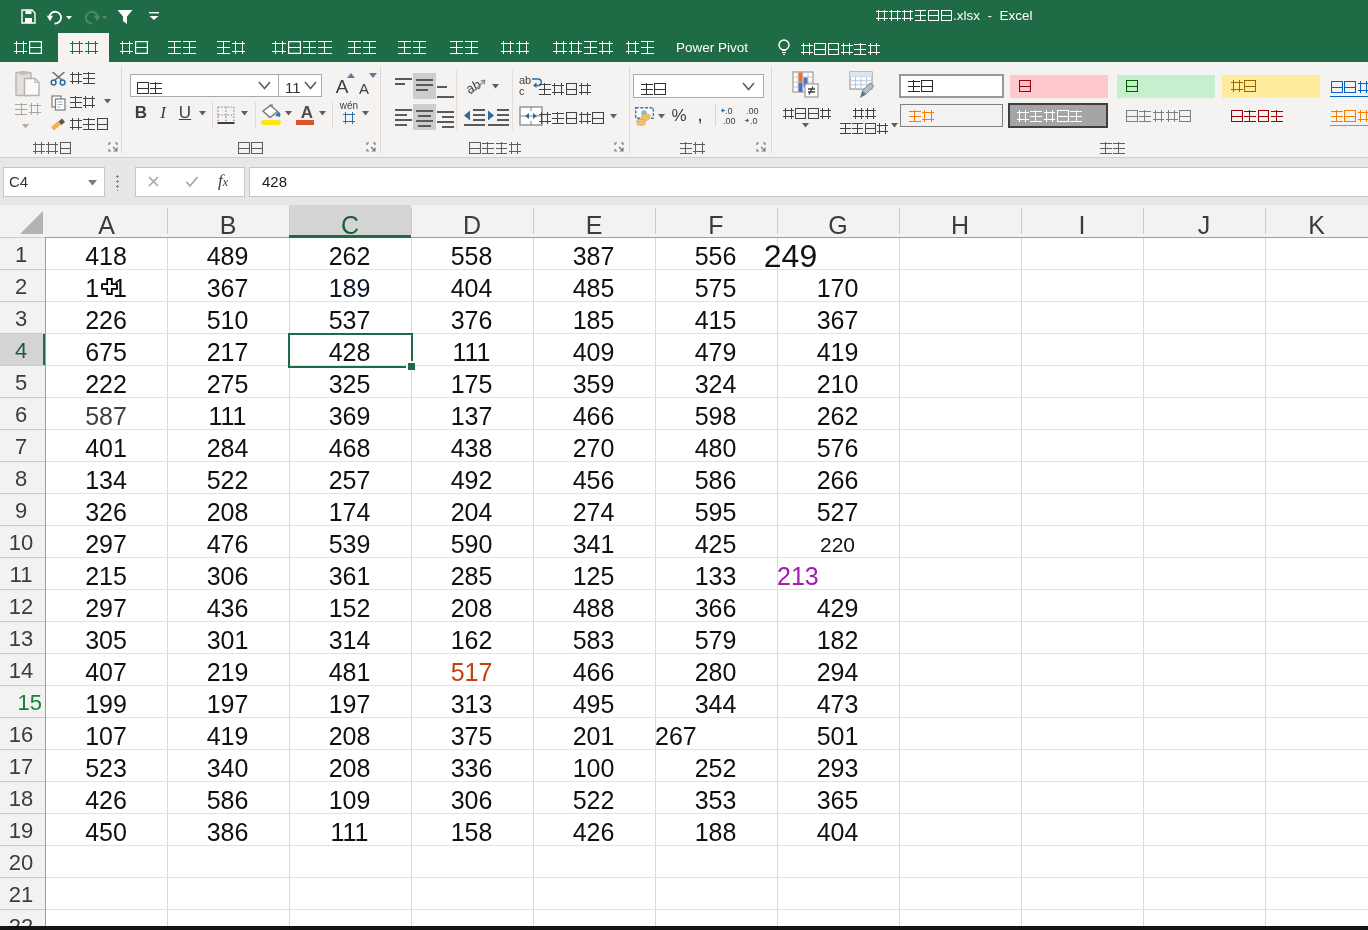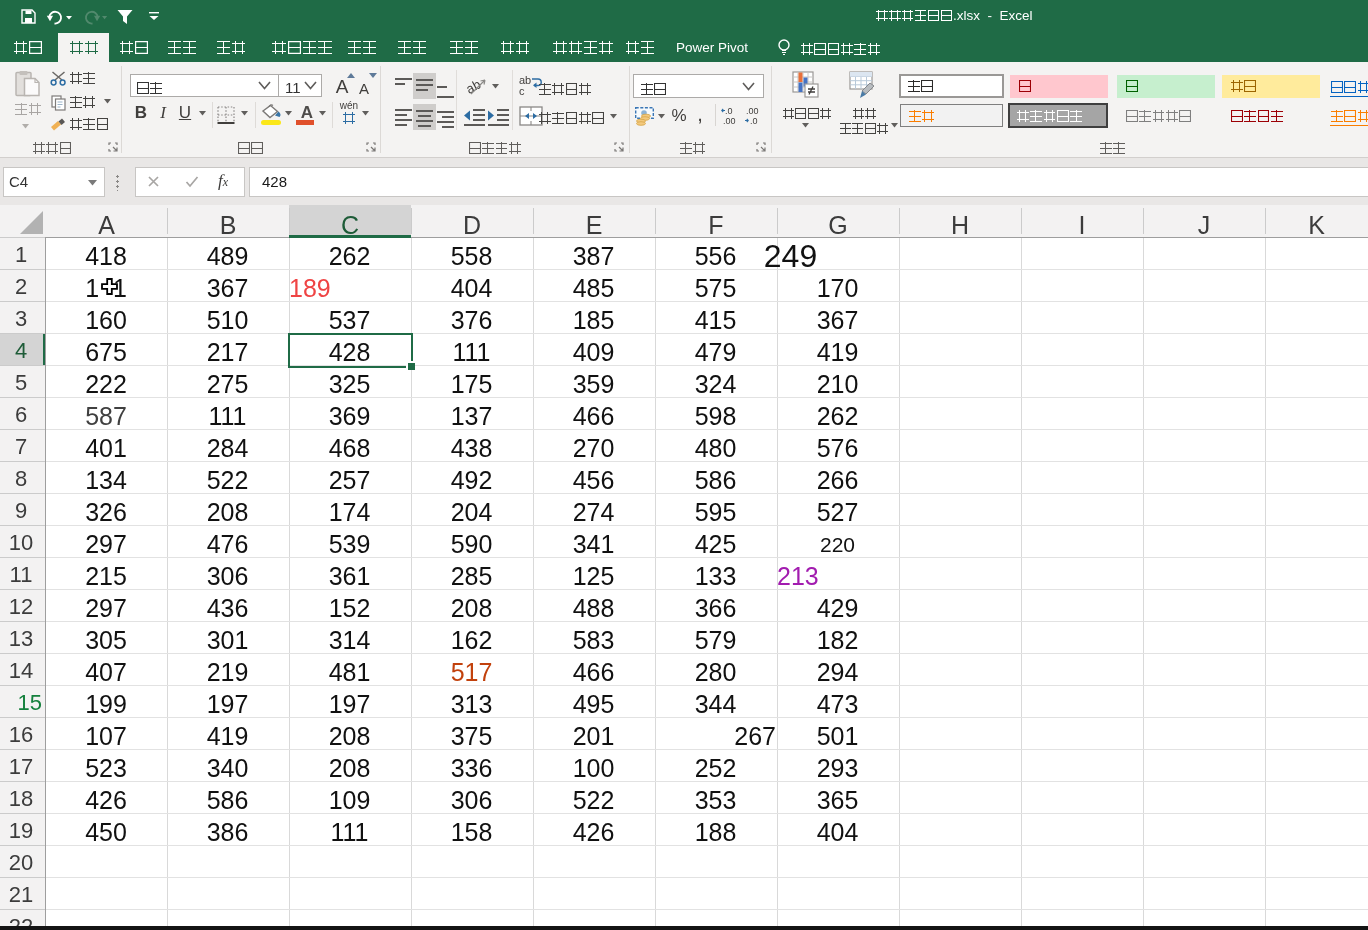--- a/index.html
+++ b/index.html
@@ -439,26 +439,26 @@
 <div class="ab" style="left:46px;top:909px;width:1322px;height:1px;background:#e2e2e2"></div>
 <div class="ab" style="left:46px;top:241px;width:120px;height:31px;font-size:25px;line-height:31px;text-align:center;color:#111">418</div>
 <div class="ab" style="left:167px;top:241px;width:121px;height:31px;font-size:25px;line-height:31px;text-align:center;color:#111">489</div>
 <div class="ab" style="left:289px;top:241px;width:121px;height:31px;font-size:25px;line-height:31px;text-align:center;color:#111">262</div>
 <div class="ab" style="left:411px;top:241px;width:121px;height:31px;font-size:25px;line-height:31px;text-align:center;color:#111">558</div>
 <div class="ab" style="left:533px;top:241px;width:121px;height:31px;font-size:25px;line-height:31px;text-align:center;color:#111">387</div>
 <div class="ab" style="left:655px;top:241px;width:121px;height:31px;font-size:25px;line-height:31px;text-align:center;color:#111">556</div>
 <div class="ab" style="left:730px;top:241px;width:121px;height:31px;font-size:32px;line-height:31px;text-align:center;color:#111">249</div>
 <div class="ab" style="left:46px;top:273px;width:120px;height:31px;font-size:25px;line-height:31px;text-align:center;color:#111">1 1</div>
 <div class="ab" style="left:167px;top:273px;width:121px;height:31px;font-size:25px;line-height:31px;text-align:center;color:#111">367</div>
-<div class="ab" style="left:289px;top:273px;width:121px;height:31px;font-size:25px;line-height:31px;color:#ef4444">189</div>
+<div class="ab" style="left:289px;top:273px;width:121px;height:31px;font-size:25px;line-height:31px;text-align:center;color:#0f172a">189</div>
 <div class="ab" style="left:411px;top:273px;width:121px;height:31px;font-size:25px;line-height:31px;text-align:center;color:#111">404</div>
 <div class="ab" style="left:533px;top:273px;width:121px;height:31px;font-size:25px;line-height:31px;text-align:center;color:#111">485</div>
 <div class="ab" style="left:655px;top:273px;width:121px;height:31px;font-size:25px;line-height:31px;text-align:center;color:#111">575</div>
 <div class="ab" style="left:777px;top:273px;width:121px;height:31px;font-size:25px;line-height:31px;text-align:center;color:#111">170</div>
-<div class="ab" style="left:46px;top:305px;width:120px;height:31px;font-size:25px;line-height:31px;text-align:center;color:#111">160</div>
+<div class="ab" style="left:46px;top:305px;width:120px;height:31px;font-size:25px;line-height:31px;text-align:center;color:#111">226</div>
 <div class="ab" style="left:167px;top:305px;width:121px;height:31px;font-size:25px;line-height:31px;text-align:center;color:#111">510</div>
 <div class="ab" style="left:289px;top:305px;width:121px;height:31px;font-size:25px;line-height:31px;text-align:center;color:#111">537</div>
 <div class="ab" style="left:411px;top:305px;width:121px;height:31px;font-size:25px;line-height:31px;text-align:center;color:#111">376</div>
 <div class="ab" style="left:533px;top:305px;width:121px;height:31px;font-size:25px;line-height:31px;text-align:center;color:#111">185</div>
 <div class="ab" style="left:655px;top:305px;width:121px;height:31px;font-size:25px;line-height:31px;text-align:center;color:#111">415</div>
 <div class="ab" style="left:777px;top:305px;width:121px;height:31px;font-size:25px;line-height:31px;text-align:center;color:#111">367</div>
 <div class="ab" style="left:46px;top:337px;width:120px;height:31px;font-size:25px;line-height:31px;text-align:center;color:#111">675</div>
 <div class="ab" style="left:167px;top:337px;width:121px;height:31px;font-size:25px;line-height:31px;text-align:center;color:#111">217</div>
 <div class="ab" style="left:289px;top:337px;width:121px;height:31px;font-size:25px;line-height:31px;text-align:center;color:#111">428</div>
 <div class="ab" style="left:411px;top:337px;width:121px;height:31px;font-size:25px;line-height:31px;text-align:center;color:#111">111</div>
@@ -540,21 +540,21 @@
 <div class="ab" style="left:289px;top:689px;width:121px;height:31px;font-size:25px;line-height:31px;text-align:center;color:#111">197</div>
 <div class="ab" style="left:411px;top:689px;width:121px;height:31px;font-size:25px;line-height:31px;text-align:center;color:#111">313</div>
 <div class="ab" style="left:533px;top:689px;width:121px;height:31px;font-size:25px;line-height:31px;text-align:center;color:#111">495</div>
 <div class="ab" style="left:655px;top:689px;width:121px;height:31px;font-size:25px;line-height:31px;text-align:center;color:#111">344</div>
 <div class="ab" style="left:777px;top:689px;width:121px;height:31px;font-size:25px;line-height:31px;text-align:center;color:#111">473</div>
 <div class="ab" style="left:46px;top:721px;width:120px;height:31px;font-size:25px;line-height:31px;text-align:center;color:#111">107</div>
 <div class="ab" style="left:167px;top:721px;width:121px;height:31px;font-size:25px;line-height:31px;text-align:center;color:#111">419</div>
 <div class="ab" style="left:289px;top:721px;width:121px;height:31px;font-size:25px;line-height:31px;text-align:center;color:#111">208</div>
 <div class="ab" style="left:411px;top:721px;width:121px;height:31px;font-size:25px;line-height:31px;text-align:center;color:#111">375</div>
 <div class="ab" style="left:533px;top:721px;width:121px;height:31px;font-size:25px;line-height:31px;text-align:center;color:#111">201</div>
-<div class="ab" style="left:655px;top:721px;width:121px;height:31px;font-size:25px;line-height:31px;text-align:right;color:#111">267</div>
+<div class="ab" style="left:655px;top:721px;width:121px;height:31px;font-size:25px;line-height:31px;text-align:left;color:#111">267</div>
 <div class="ab" style="left:777px;top:721px;width:121px;height:31px;font-size:25px;line-height:31px;text-align:center;color:#111">501</div>
 <div class="ab" style="left:46px;top:753px;width:120px;height:31px;font-size:25px;line-height:31px;text-align:center;color:#111">523</div>
 <div class="ab" style="left:167px;top:753px;width:121px;height:31px;font-size:25px;line-height:31px;text-align:center;color:#111">340</div>
 <div class="ab" style="left:289px;top:753px;width:121px;height:31px;font-size:25px;line-height:31px;text-align:center;color:#111">208</div>
 <div class="ab" style="left:411px;top:753px;width:121px;height:31px;font-size:25px;line-height:31px;text-align:center;color:#111">336</div>
 <div class="ab" style="left:533px;top:753px;width:121px;height:31px;font-size:25px;line-height:31px;text-align:center;color:#111">100</div>
 <div class="ab" style="left:655px;top:753px;width:121px;height:31px;font-size:25px;line-height:31px;text-align:center;color:#111">252</div>
 <div class="ab" style="left:777px;top:753px;width:121px;height:31px;font-size:25px;line-height:31px;text-align:center;color:#111">293</div>
 <div class="ab" style="left:46px;top:785px;width:120px;height:31px;font-size:25px;line-height:31px;text-align:center;color:#111">426</div>
 <div class="ab" style="left:167px;top:785px;width:121px;height:31px;font-size:25px;line-height:31px;text-align:center;color:#111">586</div>

